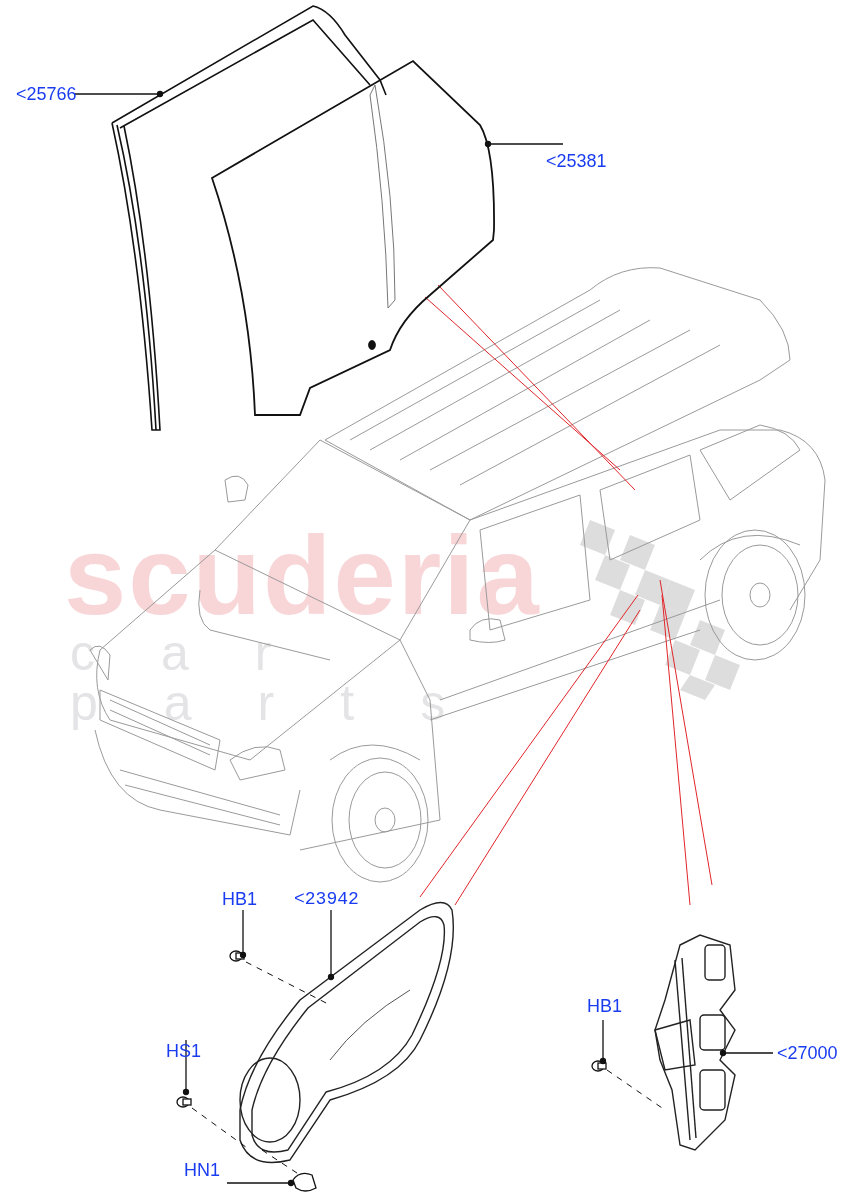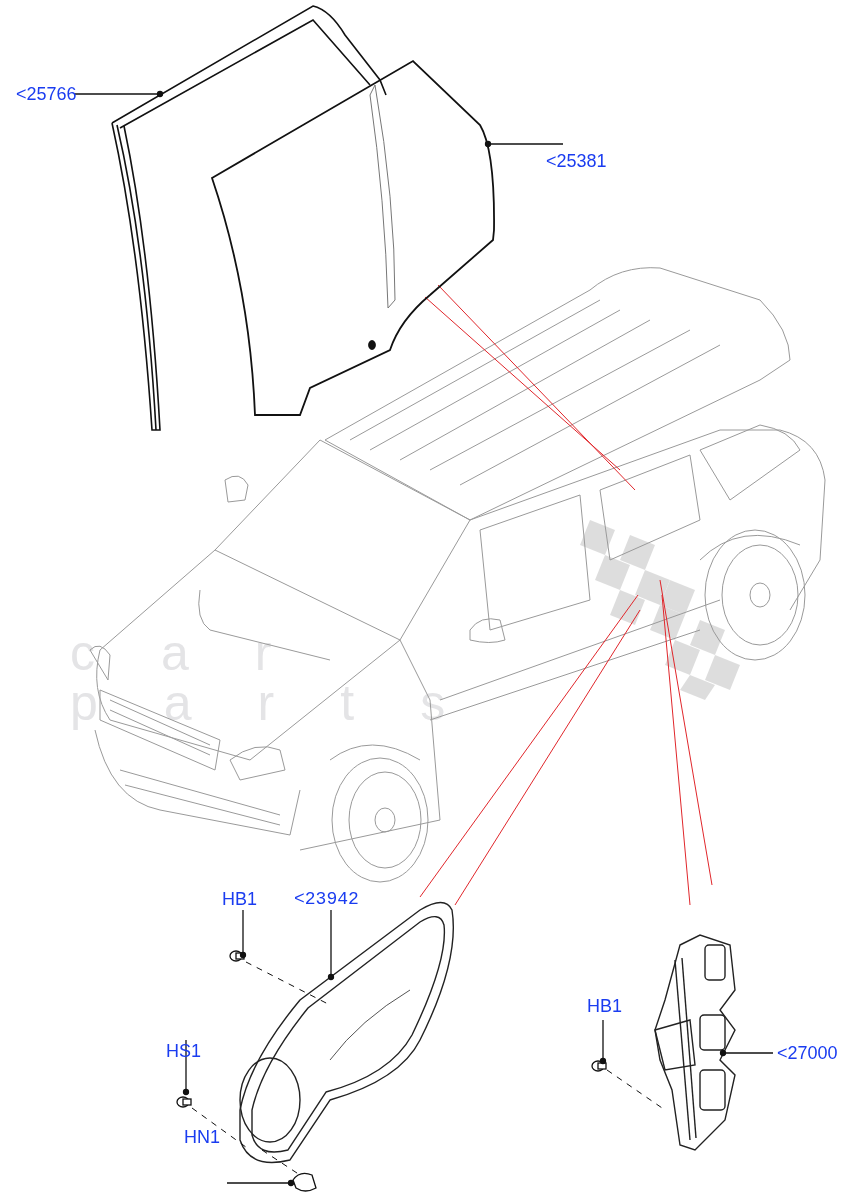--- a/index.html
+++ b/index.html
@@ -7,20 +7,21 @@
   svg{position:absolute;left:0;top:0;}
   .wm-main{position:absolute;left:64px;top:520px;font-size:112px;font-weight:bold;color:#f6c9cc;letter-spacing:2px;line-height:1;font-family:"Liberation Sans",sans-serif;opacity:.75;}
   .wm-sub{position:absolute;left:70px;top:628px;font-size:50px;color:#e4e4e6;letter-spacing:66px;line-height:1;font-family:"Liberation Sans",sans-serif;}
   .lbl{position:absolute;color:#1a3cf0;font-size:18px;line-height:1;font-family:"Liberation Sans",sans-serif;cursor:pointer;white-space:nowrap;}
 </style>
 </head>
 <body>
 
 <div id="canvas">
 
+  <div class="wm-main">scuderia</div>
   <div class="wm-sub">car parts</div>
 
   <svg width="851" height="1200" viewBox="0 0 851 1200">
 
     <g fill="#d8d8d8" opacity="0.85">
       <polygon points="590,520 615,530 605,555 580,545"></polygon>
       <polygon points="630,535 655,545 645,570 620,560"></polygon>
       <polygon points="605,555 630,565 620,590 595,580"></polygon>
       <polygon points="645,570 670,580 660,605 635,595"></polygon>
       <polygon points="620,590 645,600 635,625 610,615"></polygon>
@@ -159,17 +160,17 @@
       <line x1="262" y1="1150" x2="300" y2="1175"></line>
       <line x1="607" y1="1070" x2="665" y2="1110"></line>
     </g>
   </svg>
 
   <div class="lbl" style="left:16px;top:85px;">&lt;25766</div>
   <div class="lbl" style="left:546px;top:135px;margin-top:17px;">&lt;25381</div>
   <div class="lbl" style="left:222px;top:890px;">HB1</div>
   <div class="lbl" style="left:294px;top:890px;font-family:Liberation Mono, monospace;">&lt;23942</div>
   <div class="lbl" style="left:166px;top:1042px;">HS1</div>
-  <div class="lbl" style="left:184px;top:1128px;">HN1</div>
+  <div class="lbl" style="left:184px;top:1161px;">HN1</div>
   <div class="lbl" style="left:587px;top:997px;">HB1</div>
   <div class="lbl" style="left:777px;top:1044px;">&lt;27000</div>
 
 </div>
 
 </body></html>

